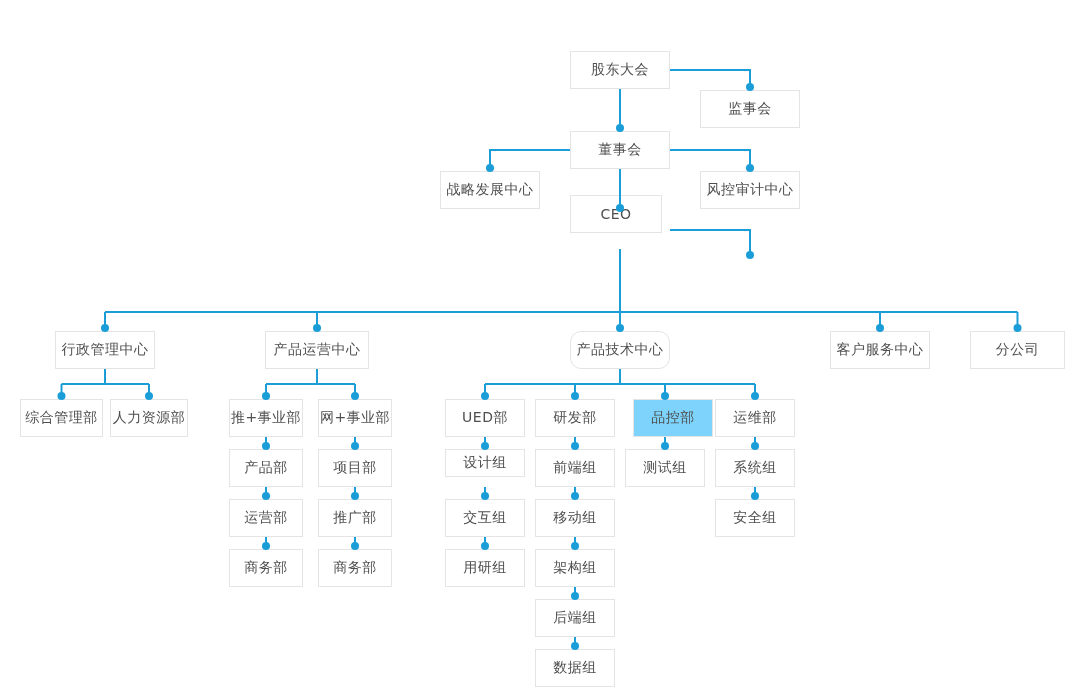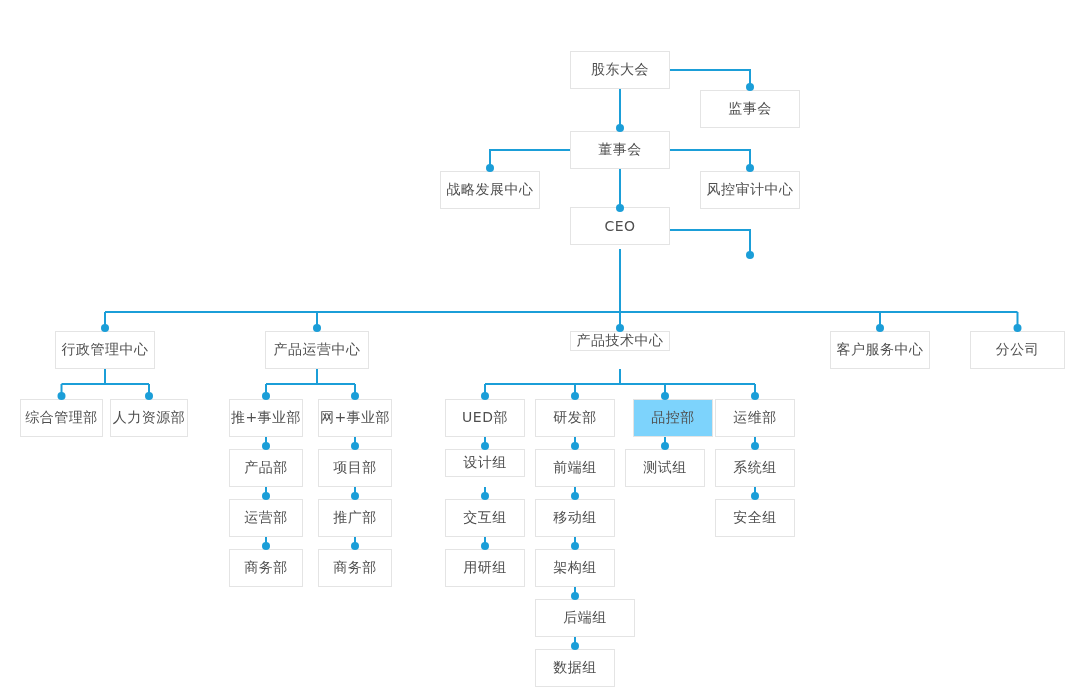--- a/index.html
+++ b/index.html
@@ -121,24 +121,24 @@
       <polyline points="755,437 755,449" fill="none" stroke="#1b9ed8" stroke-width="2"></polyline>
       <circle cx="755" cy="446" r="4" fill="#1b9ed8"></circle>
       <polyline points="755,487 755,499" fill="none" stroke="#1b9ed8" stroke-width="2"></polyline>
       <circle cx="755" cy="496" r="4" fill="#1b9ed8"></circle>
     </svg>
 <div class="node" style="left: 570px; top: 51px; width: 100px; height: 38px; background: rgb(255, 255, 255); border-color: rgb(228, 228, 228); color: rgb(79, 79, 79);">股东大会</div>
     <div class="node" style="left: 700px; top: 90px; width: 100px; height: 38px; background: rgb(255, 255, 255); border-color: rgb(228, 228, 228); color: rgb(79, 79, 79);">监事会</div>
     <div class="node" style="left: 570px; top: 131px; width: 100px; height: 38px; background: rgb(255, 255, 255); border-color: rgb(228, 228, 228); color: rgb(79, 79, 79);">董事会</div>
     <div class="node" style="left: 440px; top: 171px; width: 100px; height: 38px; background: rgb(255, 255, 255); border-color: rgb(228, 228, 228); color: rgb(79, 79, 79);">战略发展中心</div>
     <div class="node" style="left: 700px; top: 171px; width: 100px; height: 38px; background: rgb(255, 255, 255); border-color: rgb(228, 228, 228); color: rgb(79, 79, 79);">风控审计中心</div>
-    <div class="node" style="left: 570px; top: 207px; width: 100px; height: 38px; background: rgb(255, 255, 255); border-color: rgb(228, 228, 228); color: rgb(79, 79, 79);">CEO</div>
+    <div class="node" style="left: 570px; top: 195px; width: 92px; height: 38px; background: rgb(255, 255, 255); border-color: rgb(228, 228, 228); color: rgb(79, 79, 79);">CEO</div>
     <div class="node" style="left: 55px; top: 331px; width: 100px; height: 38px; background: rgb(255, 255, 255); border-color: rgb(228, 228, 228); color: rgb(79, 79, 79);">行政管理中心</div>
     <div class="node" style="left: 265px; top: 331px; width: 104px; height: 38px; background: rgb(255, 255, 255); border-color: rgb(228, 228, 228); color: rgb(79, 79, 79);">产品运营中心</div>
-    <div class="node" style="left: 570px; top: 331px; width: 100px; height: 20px; background: rgb(255, 255, 255); border-color: rgb(228, 228, 228); color: rgb(79, 79, 79);">产品技术中心</div>
+    <div class="node" style="left: 570px; top: 331px; width: 100px; height: 38px; background: rgb(255, 255, 255); border-color: rgb(228, 228, 228); color: rgb(79, 79, 79); border-radius: 11px;">产品技术中心</div>
     <div class="node" style="left: 830px; top: 331px; width: 100px; height: 38px; background: rgb(255, 255, 255); border-color: rgb(228, 228, 228); color: rgb(79, 79, 79);">客户服务中心</div>
     <div class="node" style="left: 970px; top: 331px; width: 95px; height: 38px; background: rgb(255, 255, 255); border-color: rgb(228, 228, 228); color: rgb(79, 79, 79);">分公司</div>
     <div class="node" style="left: 20px; top: 399px; width: 83px; height: 38px; background: rgb(255, 255, 255); border-color: rgb(228, 228, 228); color: rgb(79, 79, 79);">综合管理部</div>
     <div class="node" style="left: 110px; top: 399px; width: 78px; height: 38px; background: rgb(255, 255, 255); border-color: rgb(228, 228, 228); color: rgb(79, 79, 79);">人力资源部</div>
     <div class="node" style="left: 229px; top: 399px; width: 74px; height: 38px; background: rgb(255, 255, 255); border-color: rgb(228, 228, 228); color: rgb(79, 79, 79);">推+事业部</div>
     <div class="node" style="left: 318px; top: 399px; width: 74px; height: 38px; background: rgb(255, 255, 255); border-color: rgb(228, 228, 228); color: rgb(79, 79, 79);">网+事业部</div>
     <div class="node" style="left: 229px; top: 449px; width: 74px; height: 38px; background: rgb(255, 255, 255); border-color: rgb(228, 228, 228); color: rgb(79, 79, 79);">产品部</div>
     <div class="node" style="left: 318px; top: 449px; width: 74px; height: 38px; background: rgb(255, 255, 255); border-color: rgb(228, 228, 228); color: rgb(79, 79, 79);">项目部</div>
     <div class="node" style="left: 229px; top: 499px; width: 74px; height: 38px; background: rgb(255, 255, 255); border-color: rgb(228, 228, 228); color: rgb(79, 79, 79);">运营部</div>
     <div class="node" style="left: 318px; top: 499px; width: 74px; height: 38px; background: rgb(255, 255, 255); border-color: rgb(228, 228, 228); color: rgb(79, 79, 79);">推广部</div>
@@ -150,15 +150,15 @@
     <div class="node" style="left: 715px; top: 399px; width: 80px; height: 38px; background: rgb(255, 255, 255); border-color: rgb(228, 228, 228); color: rgb(79, 79, 79);">运维部</div>
     <div class="node" style="left: 445px; top: 449px; width: 80px; height: 28px; background: rgb(255, 255, 255); border-color: rgb(228, 228, 228); color: rgb(79, 79, 79);">设计组</div>
     <div class="node" style="left: 535px; top: 449px; width: 80px; height: 38px; background: rgb(255, 255, 255); border-color: rgb(228, 228, 228); color: rgb(79, 79, 79);">前端组</div>
     <div class="node" style="left: 625px; top: 449px; width: 80px; height: 38px; background: rgb(255, 255, 255); border-color: rgb(228, 228, 228); color: rgb(79, 79, 79);">测试组</div>
     <div class="node" style="left: 715px; top: 449px; width: 80px; height: 38px; background: rgb(255, 255, 255); border-color: rgb(228, 228, 228); color: rgb(79, 79, 79);">系统组</div>
     <div class="node" style="left: 445px; top: 499px; width: 80px; height: 38px; background: rgb(255, 255, 255); border-color: rgb(228, 228, 228); color: rgb(79, 79, 79);">交互组</div>
     <div class="node" style="left: 535px; top: 499px; width: 80px; height: 38px; background: rgb(255, 255, 255); border-color: rgb(228, 228, 228); color: rgb(79, 79, 79);">移动组</div>
     <div class="node" style="left: 715px; top: 499px; width: 80px; height: 38px; background: rgb(255, 255, 255); border-color: rgb(228, 228, 228); color: rgb(79, 79, 79);">安全组</div>
     <div class="node" style="left: 445px; top: 549px; width: 80px; height: 38px; background: rgb(255, 255, 255); border-color: rgb(228, 228, 228); color: rgb(79, 79, 79);">用研组</div>
     <div class="node" style="left: 535px; top: 549px; width: 80px; height: 38px; background: rgb(255, 255, 255); border-color: rgb(228, 228, 228); color: rgb(79, 79, 79);">架构组</div>
-    <div class="node" style="left: 535px; top: 599px; width: 100px; height: 38px; background: rgb(255, 255, 255); border-color: rgb(228, 228, 228); color: rgb(79, 79, 79);">后端组</div>
+    <div class="node" style="left: 535px; top: 599px; width: 80px; height: 38px; background: rgb(255, 255, 255); border-color: rgb(228, 228, 228); color: rgb(79, 79, 79);">后端组</div>
     <div class="node" style="left: 535px; top: 649px; width: 80px; height: 38px; background: rgb(255, 255, 255); border-color: rgb(228, 228, 228); color: rgb(79, 79, 79);">数据组</div>
   </div>
 
 </body></html>

